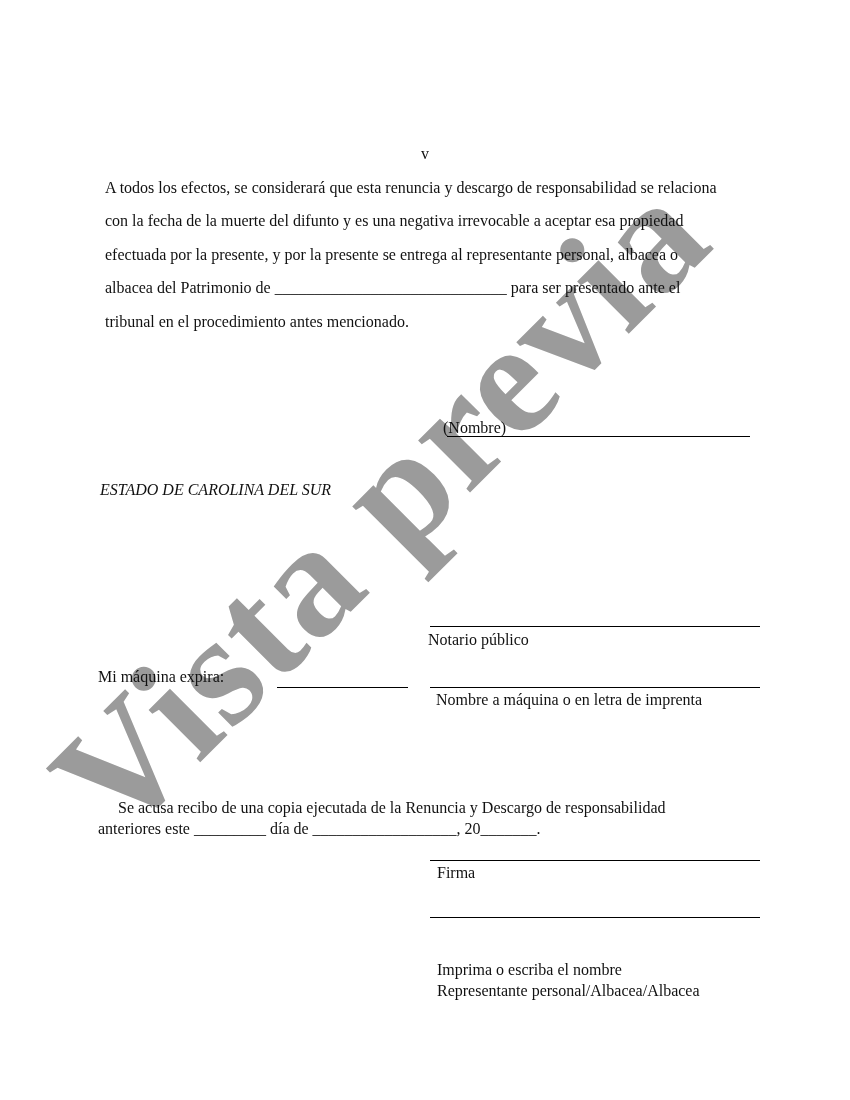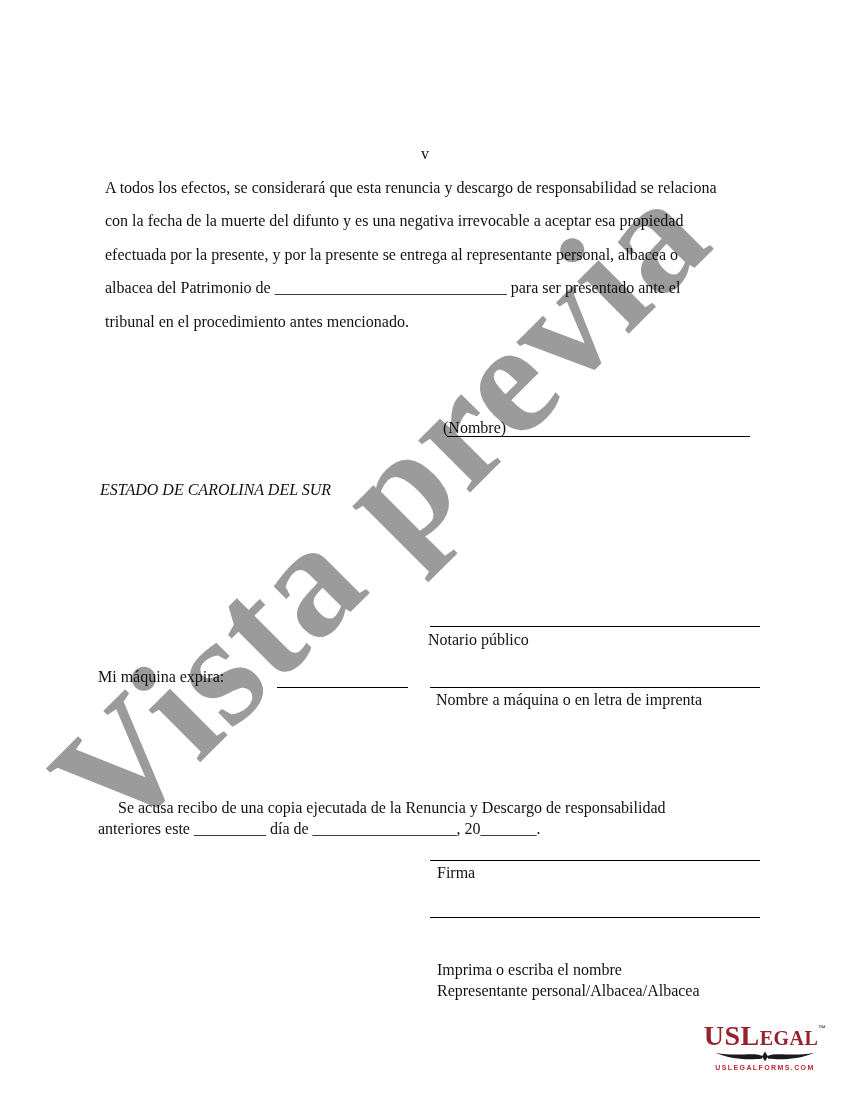--- a/index.html
+++ b/index.html
@@ -105,26 +105,15 @@
     <div class="abs para-receipt pre">Se acusa recibo de una copia ejecutada de la Renuncia y Descargo de responsabilidad
 anteriores este _________ día de __________________, 20_______.</div>
 
     <div class="abs rule rule-firma"></div>
     <div class="abs label-firma">Firma</div>
 
     <div class="abs rule rule-imprima"></div>
     <div class="abs block-imprima pre">Imprima o escriba el nombre
 Representante personal/Albacea/Albacea</div>
 
-    <div class="abs logo">
-      <div class="wordmark" style="color: rgb(151, 33, 47);">
-        <span class="wm-big">US</span><span class="wm-big">L</span><span class="wm-small">EGAL</span><span class="wm-tm">™</span>
-      </div>
-      <svg class="wings" width="104" height="12" viewBox="0 0 120 14">
-        <path d="M58 6 C46 1 28 7 2 2 C24 11 44 10 56 9 Z" fill="#1a1a1a"></path>
-        <path d="M62 6 C74 1 92 7 118 2 C96 11 76 10 64 9 Z" fill="#1a1a1a"></path>
-        <path d="M60 0.5 L63.5 6.5 L60 12 L56.5 6.5 Z" fill="#1a1a1a"></path>
-      </svg>
-      <div class="logo-url" style="color: rgb(193, 39, 45);">USLEGALFORMS.COM</div>
-    </div>
 
   </div>
 </div>
 
 </body></html>

